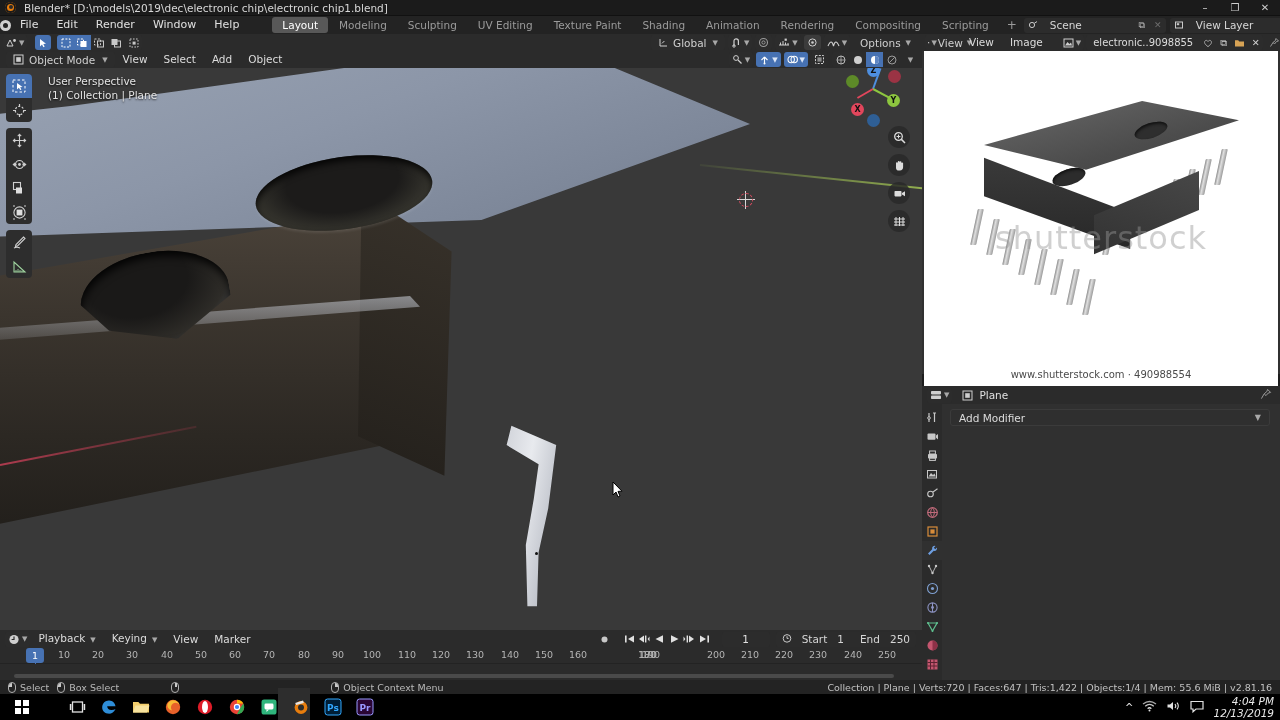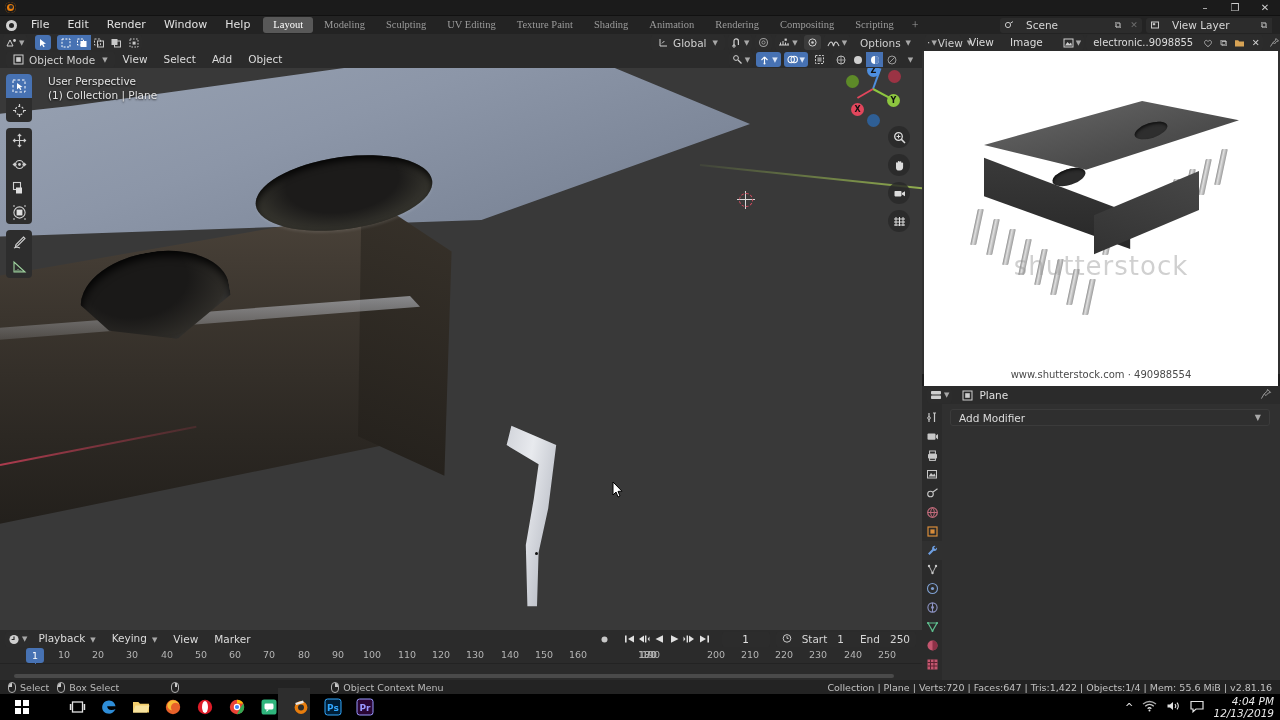--- a/index.html
+++ b/index.html
@@ -48,21 +48,21 @@
     background: #d0d0d0; position: relative;
   }
   .bl-logo .ring::after {
     content: ""; position: absolute; left: 3px; top: 3px;
     width: 5px; height: 5px; border-radius: 50%; background: #232323;
   }
   .menu-item {
     padding: 0 9px; line-height: 18px; font-size: 11px; color: #e0e0e0;
     white-space: nowrap;
   }
-  .wsp-tabs { display: flex; margin-left: 4px; align-items: center; height: 18px; font-family: Liberation Serif, serif; }
+  .wsp-tabs { display: flex; margin-left: 24px; align-items: center; height: 18px; }
   .wsp-tab {
     padding: 0 10px; line-height: 16px; font-size: 10.5px; color: #9b9b9b;
     border-radius: 3px; margin-right: 1px; white-space: nowrap;
   }
   .wsp-tab.active { background: #585858; color: #ffffff; }
   .wsp-plus { padding: 0 7px; color: #9b9b9b; font-size: 12px; line-height: 18px; }
   .topbar-right {
     margin-left: auto; display: flex; align-items: center; height: 18px;
     padding-right: 4px;
   }
@@ -269,23 +269,22 @@
     transform: rotate(-18deg);
   }
   .pins { position: absolute; left: 0; top: 0; width: 290px; height: 250px; }
   .pin {
     position: absolute; width: 6px; height: 36px;
     background: linear-gradient(90deg, #8b8b8b, #e0e0e0 40%, #9a9a9a);
     border-radius: 1px; transform: skewX(-12deg);
   }
   .wm {
     position: absolute; left: 0; top: 168px; width: 354px; text-align: center;
-    font-size: 26px; color: rgba(150,150,150,0.45); letter-spacing: 1px;
+    font-size: 32px; color: rgba(150,150,150,0.45); letter-spacing: 1px;
     font-family: "DejaVu Sans", "Liberation Sans", sans-serif;
-    margin-top: 32px;
   }
   .ie-caption {
     position: absolute; left: 0; top: 318px; width: 354px; text-align: center;
     font-size: 10px; color: #4a4a4a;
   }
 
   
   .props {
     position: absolute; left: 922px; top: 386px; width: 358px; height: 294px;
     background: #303030;
@@ -436,20 +435,21 @@
 </head>
 <body>
 
 <div id="app">
 
   <div class="titlebar">
     <div class="tb-ico">
       <div class="ring"></div>
         <div class="dot"></div>
     </div>
+    <div class="tb-title">Blender* [D:\models\2019\dec\electronic chip\electronic chip1.blend]</div>
     <div class="tb-btns">
       <div class="tb-btn">–</div>
       <div class="tb-btn">❐</div>
       <div class="tb-btn close">✕</div>
     </div>
   </div>
 
   <div class="topbar">
     <div class="bl-logo">
         <div class="ring"></div>

